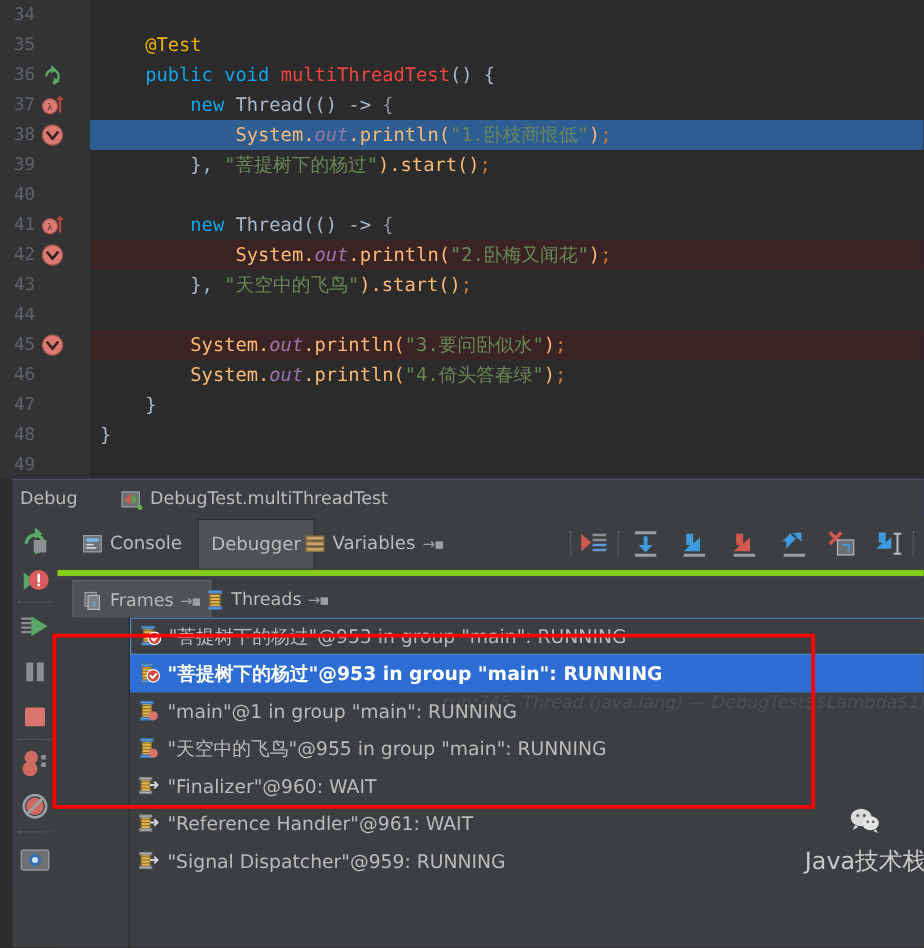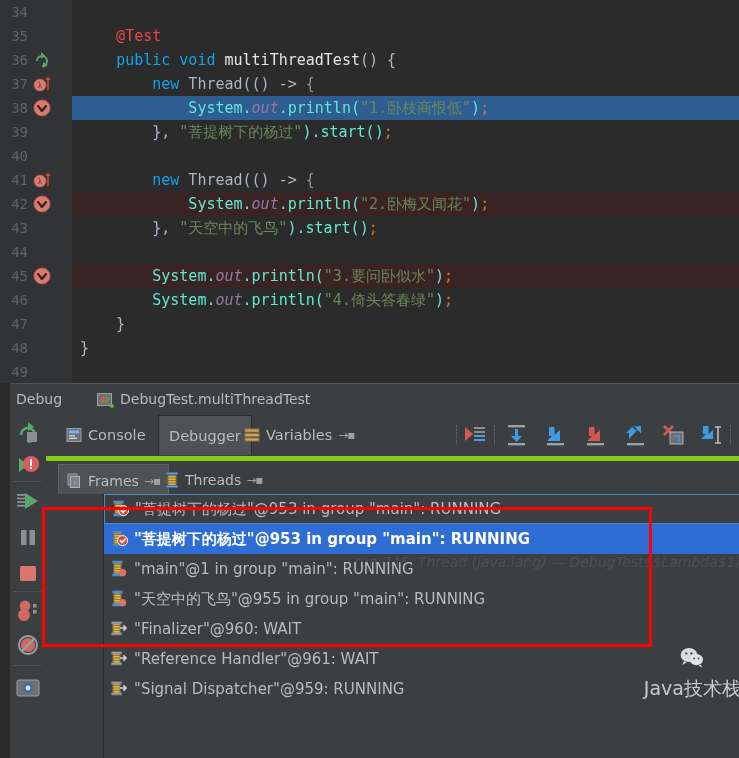--- a/index.html
+++ b/index.html
@@ -19,27 +19,27 @@
   .gicon{position:absolute;left:33px;top:2px;width:22px;height:20px;}
 
   .code{position:absolute;left:72px;top:0;right:0;height:383px;}
   .code-line{position:relative;height:24px;line-height:24px;white-space:pre;
     font-family:"DejaVu Sans Mono","Liberation Mono",monospace;font-size:15px;color:#a9b7c6;}
   .code-line .txt{position:relative;padding-left:8px;display:inline-block;}
   .hl-blue{background:#2e5d91;}
   .hl-red{background:#3a2323;}
 
   .kw{color:#0ea5e9;}
-  .mth{color:#e5e5e5;}
+  .mth{color:#ef4444;}
   .fld{color:#9876aa;font-style:italic;}
   .str{color:#6a8759;}
-  .ann{color:#ef4444;}
+  .ann{color:#eab308;}
   .pnc{color:#a9b7c6;}
   .semi{color:#cc7832;}
-  .cls{color:#5eead4;}
+  .cls{color:#fdba74;}
   .brace-g{color:#8a9199;}
 
   
   .debugwin{position:absolute;left:10px;top:383px;width:739px;height:323px;background:#4c1d95;}
 
   .dw-header{position:relative;height:32px;background:#3c3f41;border-top:1px solid #4e5254;}
   .dw-header .dw-title{position:absolute;left:6px;top:7px;font-size:14px;color:#bbbbbb;}
   .dw-header .dw-config-icon{position:absolute;left:87px;top:8px;width:17px;height:16px;}
   .dw-header .dw-run{position:absolute;left:110px;top:7px;font-size:14px;color:#bbbbbb;}
 

